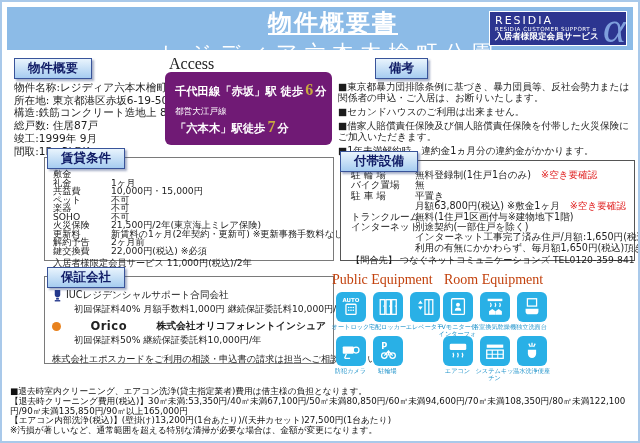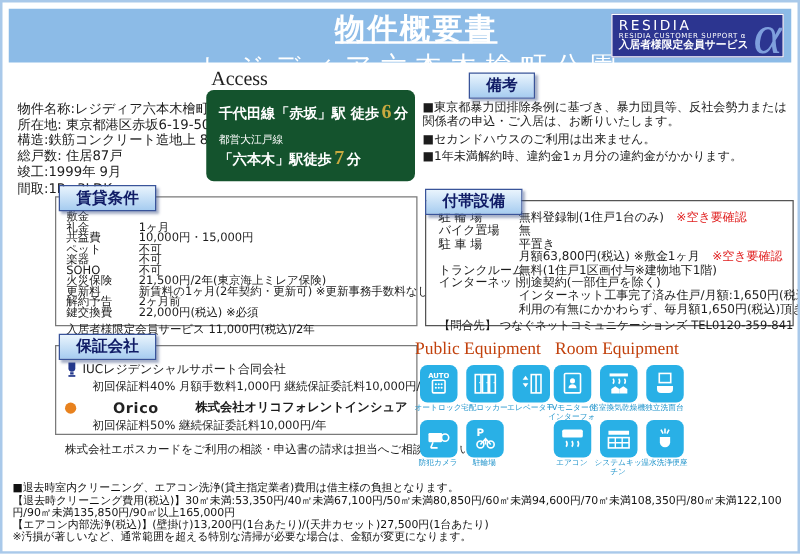--- a/index.html
+++ b/index.html
@@ -27,36 +27,36 @@
   
   .sec-h { display:inline-block; background:linear-gradient(180deg,#e9f4fd,#a6ccf0);
            border:1px solid #39549a; color:#101c66; font-weight:bold; font-size:12.5px;
            padding:1px 13px; box-shadow:2px 2px 2px rgba(60,80,130,.45); white-space:nowrap; z-index:3; }
 
   
   .ov { left:12px; top:79px; width:320px; font-size:10.6px; color:#1c1c1c; line-height:12.7px; }
 
   
   .access-h { left:167px; top:53px; font-family:"Liberation Serif",serif; font-size:16px; color:#222; }
-  .access-box { left:163px; top:70px; width:167px; height:73px; background:#14532d;
+  .access-box { left:163px; top:70px; width:167px; height:73px; background:#701a75;
                 border-radius:6px; color:#fff; padding:9px 10px; }
   .acc-line { font-size:11.3px; font-weight:bold; white-space:nowrap; }
   .acc-sub { font-size:8.6px; margin-top:7px; }
   .acc-num { color:#c7a93f; font-size:16px; font-family:"Liberation Serif",serif;
              font-weight:bold; margin:0 2px; }
 
   
   .rent-box { left:42px; top:155px; width:290px; height:104px; border:1px solid #7a7a7a;
               background:#fff; padding:12px 6px 0 8px; }
   .rent-row { display:flex; font-size:9.2px; color:#1c1c1c; line-height:8.5px; white-space:nowrap; }
   .rent-label { width:58px; flex:none; }
   .rent-footer { font-size:9.2px; color:#1c1c1c; margin-top:2px; white-space:nowrap; }
 
   
-  .gua-box { left:42px; top:274px; width:290px; height:72px; border:1px solid #7a7a7a;
+  .gua-box { left:42px; top:274px; width:290px; height:88px; border:1px solid #7a7a7a;
              background:#fff; padding:12px 7px 0 7px; font-size:9.6px; color:#1c1c1c; }
   .gua-line { display:flex; align-items:center; gap:3px; white-space:nowrap; }
   .gua-indent { padding-left:22px; font-size:9.2px; margin-top:1px; white-space:nowrap; }
   .orico-dot { width:9px; height:9px; border-radius:50%; background:#e8821e; display:inline-block; }
   .orico-brand { font-weight:bold; font-size:11.5px; color:#222; letter-spacing:.5px; }
   .gua-bold { font-weight:bold; font-size:9.8px; }
   .gua-note { margin-top:6px; font-size:9.2px; white-space:nowrap; }
 
   
   .rem { left:336px; top:79px; width:300px; font-size:9.7px; color:#1c1c1c; line-height:11px; }
@@ -91,20 +91,21 @@
     <span class="doc-title">物件概要書</span>
     <span class="prop-title">レジディア六本木檜町公園</span>
     <div class="logo">
       <span class="alpha">α</span>
       <div class="brand">RESIDIA</div>
       <div class="support">RESIDIA CUSTOMER SUPPORT α</div>
       <div class="members">入居者様限定会員サービス</div>
     </div>
   </div>
 
+  <span class="abs sec-h" style="left:12px; top:56px;">物件概要</span>
   <div class="abs ov">
     <div>物件名称:レジディア六本木檜町公園</div>
     <div>所在地: 東京都港区赤坂6-19-50</div>
     <div>構造:鉄筋コンクリート造地上 8階建</div>
     <div>総戸数: 住居87戸</div>
     <div>竣工:1999年 9月</div>
     <div>間取:1R~3LDK</div>
   </div>
 
   <span class="abs access-h">Access</span>
@@ -115,20 +116,21 @@
     <div class="acc-sub">都営大江戸線</div>
     <div class="acc-line">
       <span>「六本木」駅徒歩</span><span class="acc-num">7</span><span>分</span>
     </div>
   </div>
 
   <span class="abs sec-h" style="left:373px; top:56px;">備考</span>
   <div class="abs rem">
     <div>■東京都暴力団排除条例に基づき、暴力団員等、反社会勢力または関係者の申込・ご入居は、お断りいたします。</div>
     <div>■セカンドハウスのご利用は出来ません。</div>
+    <div>■借家人賠償責任保険及び個人賠償責任保険を付帯した火災保険にご加入いただきます。</div>
     <div>■1年未満解約時、違約金1ヵ月分の違約金がかかります。</div>
   </div>
 
   <span class="abs sec-h" style="left:45px; top:146px;">賃貸条件</span>
   <div class="abs rent-box">
     <div class="rent-row">
         <span class="rent-label">敷金</span>
       </div>
     <div class="rent-row">
         <span class="rent-label">礼金</span>

